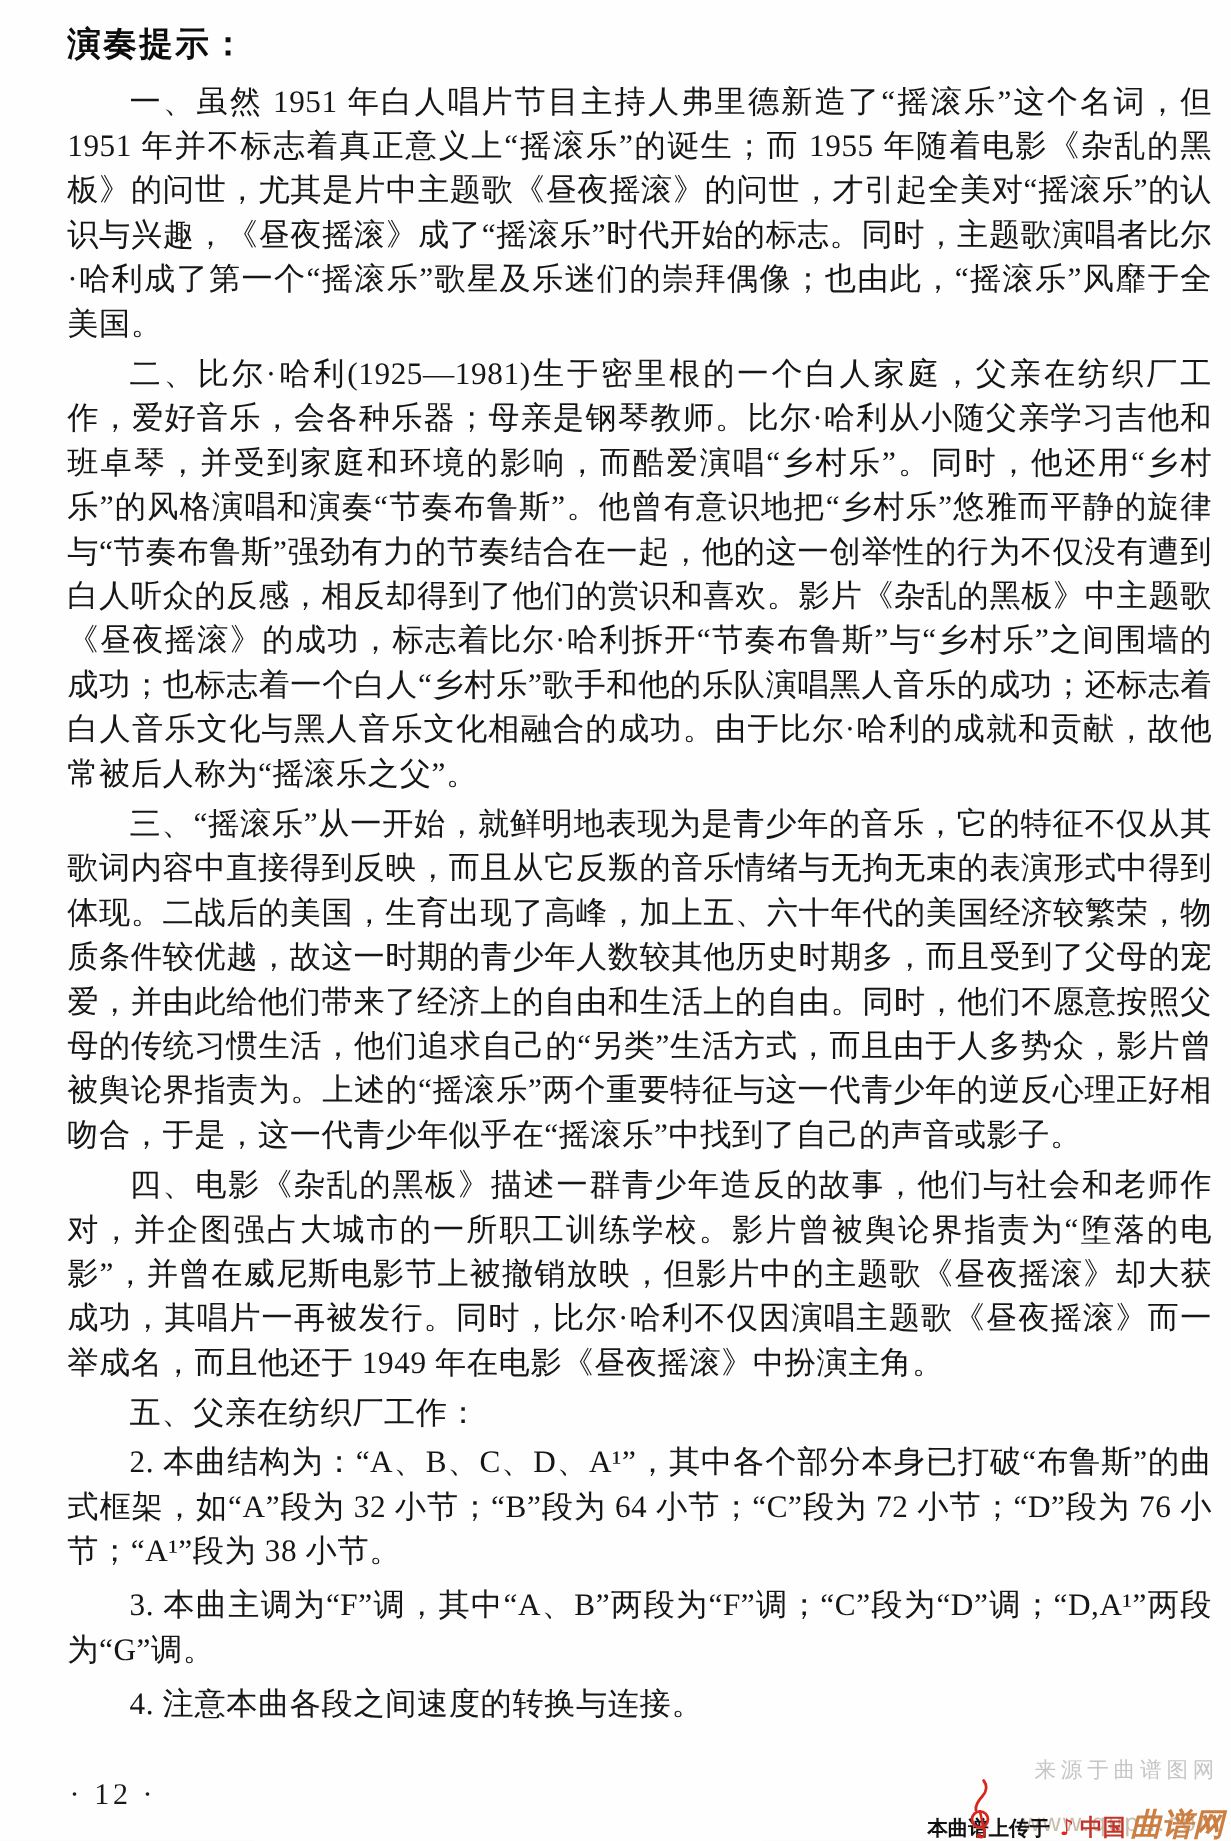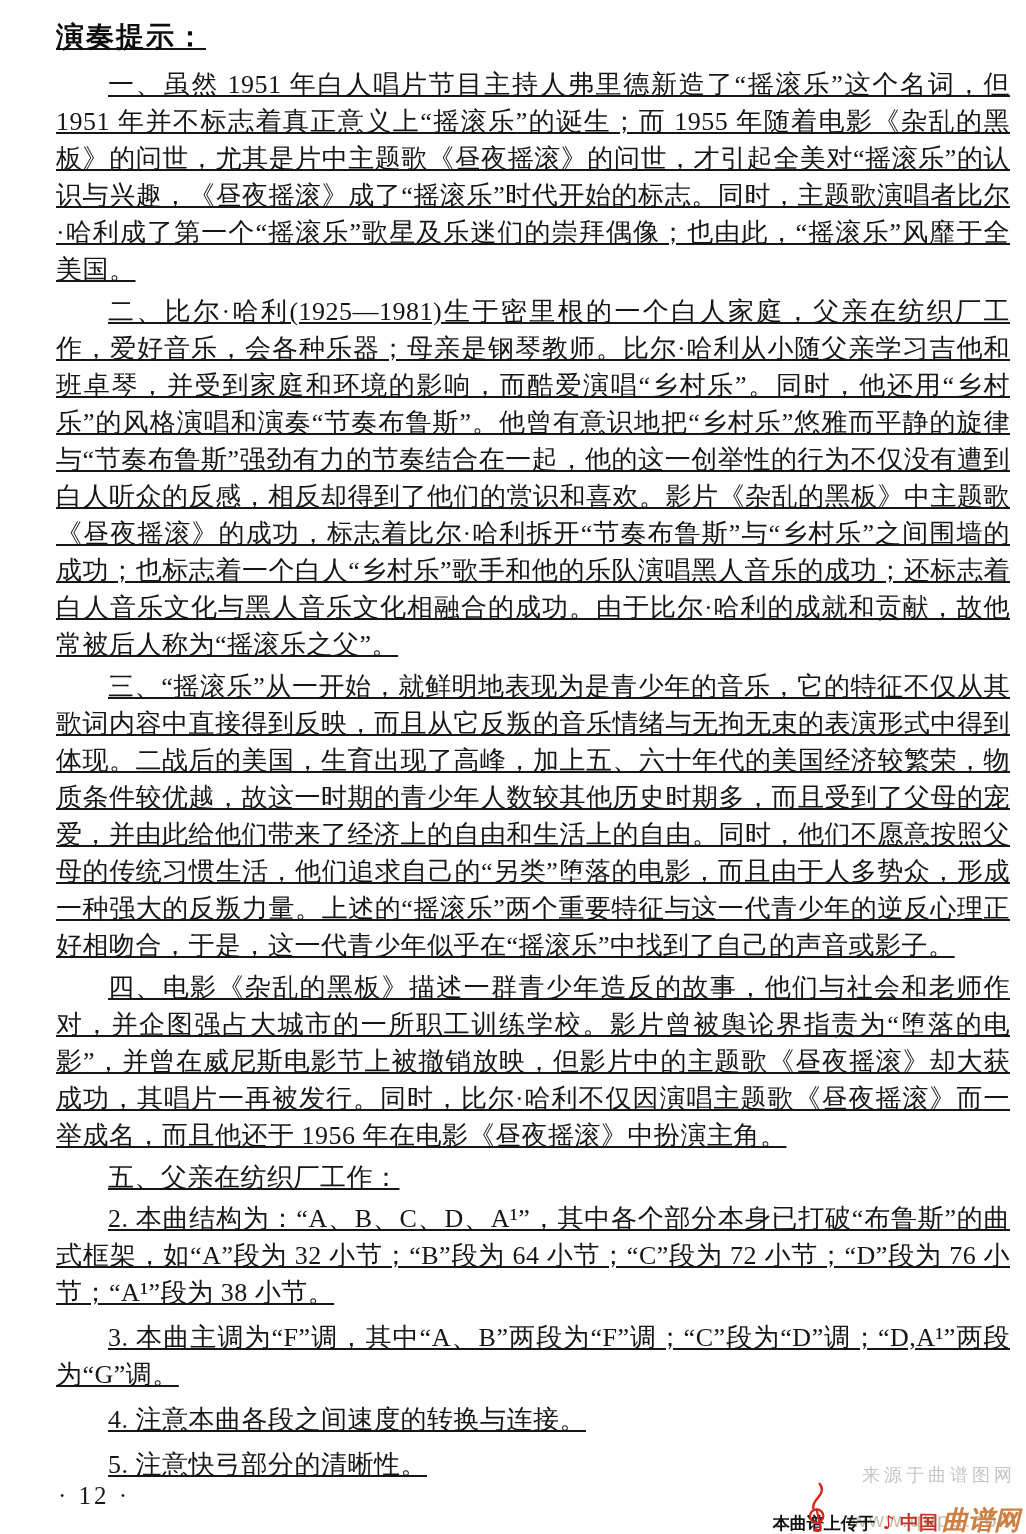--- a/index.html
+++ b/index.html
@@ -9,21 +9,20 @@
     background: #f2f2f2;
     font-family: "Liberation Serif", "DejaVu Serif", serif;
   }
   .page {
     position: relative;
     width: 1026px; height: 1534px;
     background: #fefefe;
     color: #161616;
     overflow: hidden;
     box-sizing: border-box;
-    text-decoration: underline;
   }
   .content {
     padding: 18px 16px 0 56px;
     box-sizing: border-box;
   }
   .title {
     font-size: 28px;
     font-weight: bold;
     letter-spacing: 2px;
     margin: 0 0 10px 0;
@@ -124,28 +123,27 @@
 </style>
 </head>
 <body>
 
 <div class="page">
   <div class="content">
     <h1 class="title">演奏提示：</h1>
 
     <p class="para">一、虽然 1951 年白人唱片节目主持人弗里德新造了“摇滚乐”这个名词，但 1951 年并不标志着真正意义上“摇滚乐”的诞生；而 1955 年随着电影《杂乱的黑板》的问世，尤其是片中主题歌《昼夜摇滚》的问世，才引起全美对“摇滚乐”的认识与兴趣，《昼夜摇滚》成了“摇滚乐”时代开始的标志。同时，主题歌演唱者比尔·哈利成了第一个“摇滚乐”歌星及乐迷们的崇拜偶像；也由此，“摇滚乐”风靡于全美国。</p>
     <p class="para">二、比尔·哈利(1925—1981)生于密里根的一个白人家庭，父亲在纺织厂工作，爱好音乐，会各种乐器；母亲是钢琴教师。比尔·哈利从小随父亲学习吉他和班卓琴，并受到家庭和环境的影响，而酷爱演唱“乡村乐”。同时，他还用“乡村乐”的风格演唱和演奏“节奏布鲁斯”。他曾有意识地把“乡村乐”悠雅而平静的旋律与“节奏布鲁斯”强劲有力的节奏结合在一起，他的这一创举性的行为不仅没有遭到白人听众的反感，相反却得到了他们的赏识和喜欢。影片《杂乱的黑板》中主题歌《昼夜摇滚》的成功，标志着比尔·哈利拆开“节奏布鲁斯”与“乡村乐”之间围墙的成功；也标志着一个白人“乡村乐”歌手和他的乐队演唱黑人音乐的成功；还标志着白人音乐文化与黑人音乐文化相融合的成功。由于比尔·哈利的成就和贡献，故他常被后人称为“摇滚乐之父”。</p>
-    <p class="para">三、“摇滚乐”从一开始，就鲜明地表现为是青少年的音乐，它的特征不仅从其歌词内容中直接得到反映，而且从它反叛的音乐情绪与无拘无束的表演形式中得到体现。二战后的美国，生育出现了高峰，加上五、六十年代的美国经济较繁荣，物质条件较优越，故这一时期的青少年人数较其他历史时期多，而且受到了父母的宠爱，并由此给他们带来了经济上的自由和生活上的自由。同时，他们不愿意按照父母的传统习惯生活，他们追求自己的“另类”堕落的电影，而且由于人多势众，形成一种强大的反叛力量。上述的“摇滚乐”两个重要特征与这一代青少年的逆反心理正好相吻合，于是，这一代青少年似乎在“摇滚乐”中找到了自己的声音或影子。</p>
-    <p class="para">四、电影《杂乱的黑板》描述一群青少年造反的故事，他们与社会和老师作对，并企图强占大城市的一所职工训练学校。影片曾被舆论界指责为“堕落的电影”，并曾在威尼斯电影节上被撤销放映，但影片中的主题歌《昼夜摇滚》却大获成功，其唱片一再被发行。同时，比尔·哈利不仅因演唱主题歌《昼夜摇滚》而一举成名，而且他还于 1956 年在电影《昼夜摇滚》中扮演主角。</p>
+    <p class="para">三、“摇滚乐”从一开始，就鲜明地表现为是青少年的音乐，它的特征不仅从其歌词内容中直接得到反映，而且从它反叛的音乐情绪与无拘无束的表演形式中得到体现。二战后的美国，生育出现了高峰，加上五、六十年代的美国经济较繁荣，物质条件较优越，故这一时期的青少年人数较其他历史时期多，而且受到了父母的宠爱，并由此给他们带来了经济上的自由和生活上的自由。同时，他们不愿意按照父母的传统习惯生活，他们追求自己的“另类”生活方式，而且由于人多势众，影片曾被舆论界指责为。上述的“摇滚乐”两个重要特征与这一代青少年的逆反心理正好相吻合，于是，这一代青少年似乎在“摇滚乐”中找到了自己的声音或影子。</p>
+    <p class="para">四、电影《杂乱的黑板》描述一群青少年造反的故事，他们与社会和老师作对，并企图强占大城市的一所职工训练学校。影片曾被舆论界指责为“堕落的电影”，并曾在威尼斯电影节上被撤销放映，但影片中的主题歌《昼夜摇滚》却大获成功，其唱片一再被发行。同时，比尔·哈利不仅因演唱主题歌《昼夜摇滚》而一举成名，而且他还于 1949 年在电影《昼夜摇滚》中扮演主角。</p>
 
     <p class="para section-heading">五、父亲在纺织厂工作：</p>
     <p class="para item">2. 本曲结构为：“A、B、C、D、A¹”，其中各个部分本身已打破“布鲁斯”的曲式框架，如“A”段为 32 小节；“B”段为 64 小节；“C”段为 72 小节；“D”段为 76 小节；“A¹”段为 38 小节。</p>
     <p class="para item">3. 本曲主调为“F”调，其中“A、B”两段为“F”调；“C”段为“D”调；“D,A¹”两段为“G”调。</p>
     <p class="para item">4. 注意本曲各段之间速度的转换与连接。</p>
-    <p class="para item">5. 注意快弓部分的清晰性。</p>
 
   </div>
 
   <div class="page-number">· 12 ·</div>
 
   <div class="watermark">
     <div class="wm-source">来源于曲谱图网</div>
     <div class="wm-upload">
       <span class="wm-url">www.qupu.com</span>
       <span class="wm-clef">

